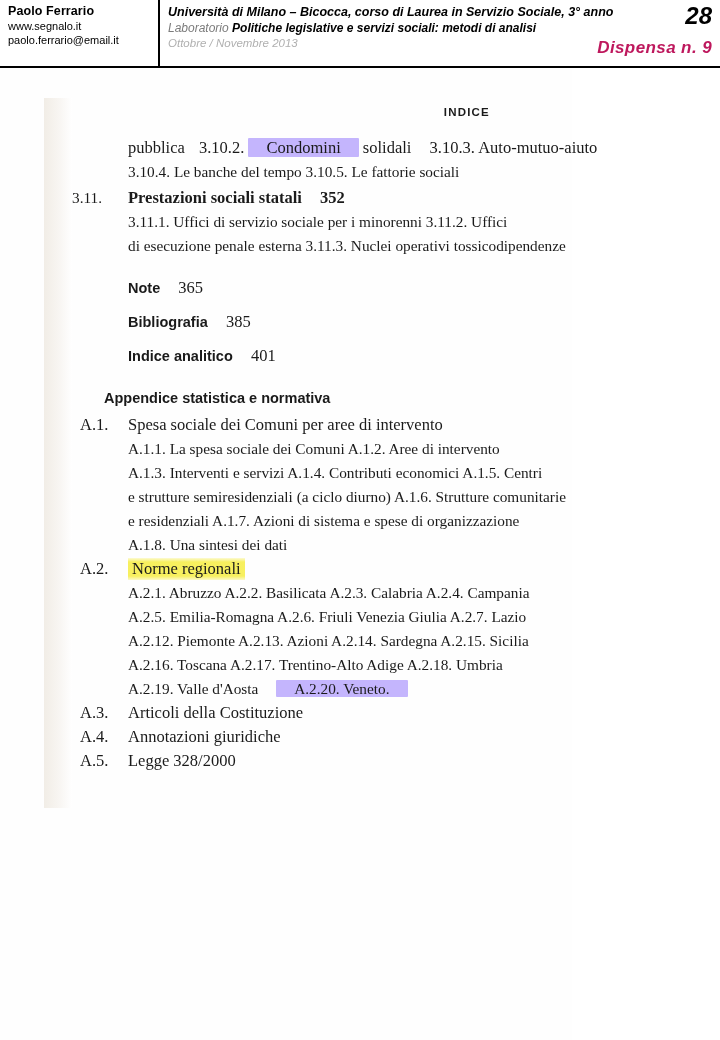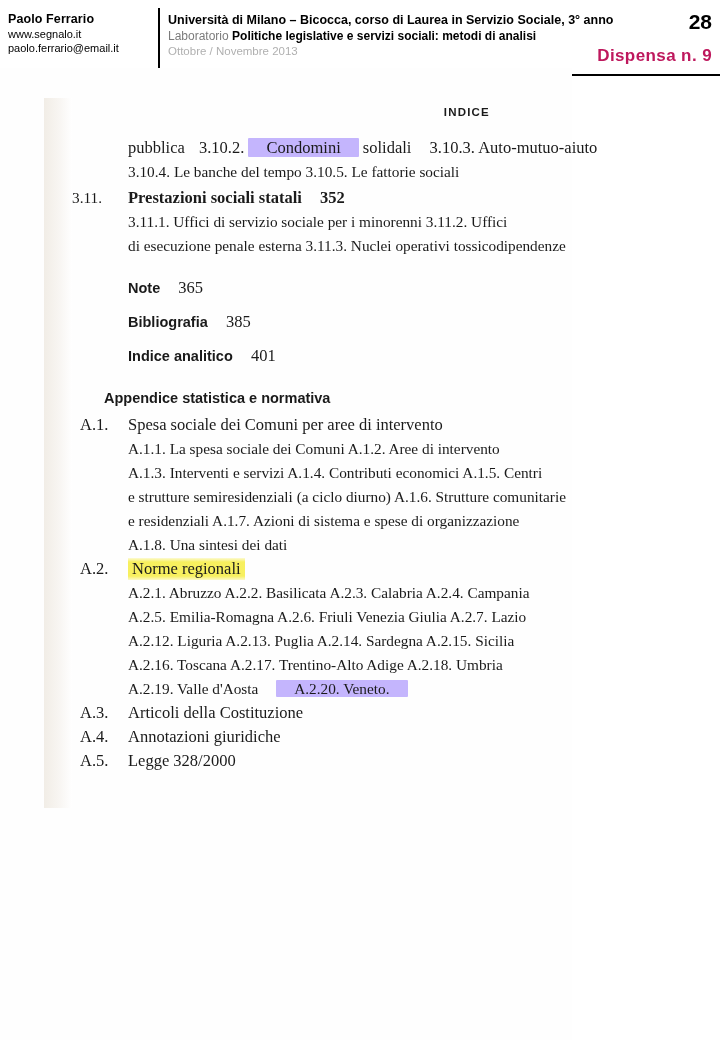--- a/index.html
+++ b/index.html
@@ -18,21 +18,20 @@
 
   
   .header {
     position: absolute;
     top: 0; left: 0;
     width: 720px;
     height: 68px;
     box-sizing: border-box;
     border-bottom: 2px solid #000;
     display: flex;
-    margin-top: 8px;
   }
   .header-left {
     width: 160px;
     box-sizing: border-box;
     border-right: 2px solid #000;
     padding: 4px 6px 0 8px;
     height: 100%;
   }
   .author-name {
     font-size: 12.5px;
@@ -48,20 +47,21 @@
   }
   .author-mail {
     font-size: 11px;
     line-height: 14px;
     color: #000;
   }
   .header-right {
     flex: 1;
     position: relative;
     padding: 4px 0 0 8px;
+    font-style: italic;
   }
   .course-line {
     font-size: 12.5px;
     font-weight: bold;
     line-height: 16px;
     white-space: nowrap;
   }
   .lab-line {
     font-size: 12px;
     line-height: 16px;
@@ -77,21 +77,21 @@
   }
   .date-line {
     font-size: 11.5px;
     color: #b0b0b0;
     line-height: 15px;
   }
   .page-number {
     position: absolute;
     top: 2px;
     right: 8px;
-    font-size: 21px;
+    font-size: 24px;
     font-weight: bold;
   }
   .dispensa {
     position: absolute;
     top: 38px;
     right: 8px;
     font-size: 17px;
     font-weight: bold;
     color: #be185d;
     letter-spacing: .4px;
@@ -286,21 +286,21 @@
       <span class="hl-strip">Norme regionali</span>
     </div>
 
     <div class="row lvl2">
       <span>A.2.1. Abruzzo     A.2.2. Basilicata     A.2.3. Calabria     A.2.4. Campania</span>
     </div>
     <div class="row lvl2">
       <span>A.2.5. Emilia-Romagna     A.2.6. Friuli Venezia Giulia     A.2.7. Lazio</span>
     </div>
     <div class="row lvl2">
-      <span>A.2.12. Liguria     A.2.13. Puglia     A.2.14. Sardegna     A.2.15. Sicilia</span>
+      <span>A.2.12. Piemonte     A.2.13. Azioni     A.2.14. Sardegna     A.2.15. Sicilia</span>
     </div>
     <div class="row lvl2">
       <span>A.2.16. Toscana     A.2.17. Trentino-Alto Adige     A.2.18. Umbria</span>
     </div>
     <div class="row lvl2">
       <span>A.2.19. Valle d'Aosta</span>
       <span class="hl" style="margin-left:14px">A.2.20. Veneto.</span>
     </div>
 
     <div class="row lvl1">

